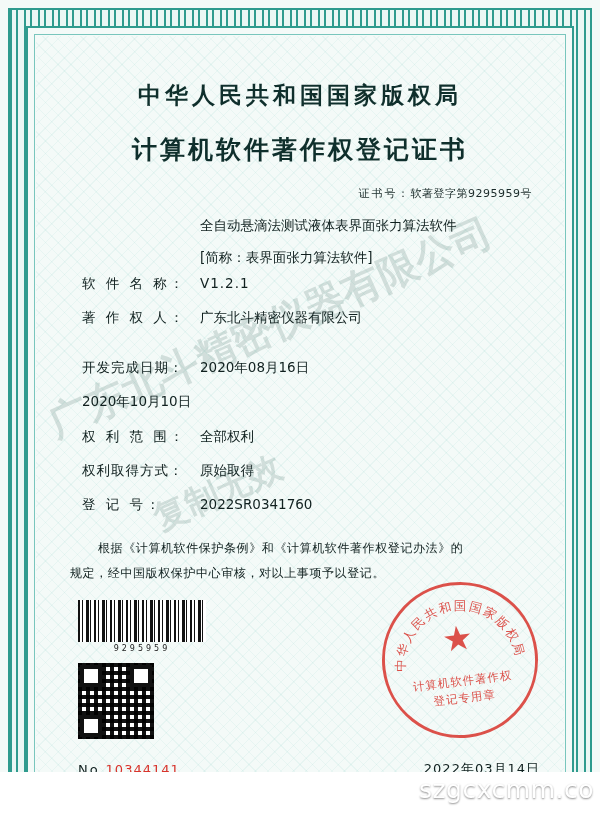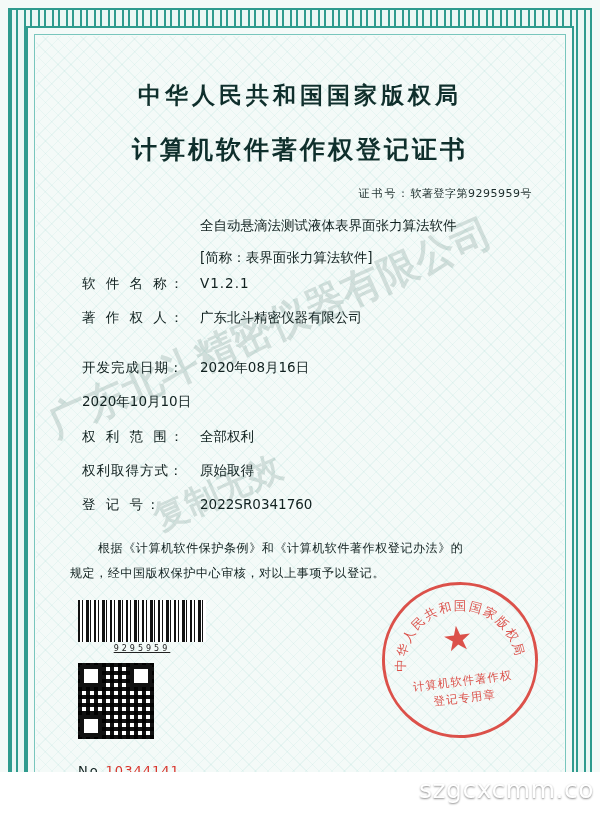--- a/index.html
+++ b/index.html
@@ -115,21 +115,21 @@
 
   
   .codes { position: absolute; left: 78px; top: 600px; }
   .barcode {
     width: 128px; height: 42px;
     background:
       repeating-linear-gradient(90deg,
         #111 0 2px, #fff 2px 4px, #111 4px 5px, #fff 5px 8px,
         #111 8px 11px, #fff 11px 12px, #111 12px 13px, #fff 13px 16px);
   }
-  .barcode-caption { font-size: 8px; letter-spacing: 3px; color: #222; margin-top: 2px; text-align: center; text-decoration: underline; }
+  .barcode-caption { font-size: 8px; letter-spacing: 3px; color: #222; margin-top: 2px; text-align: center; }
   .qrcode {
     margin-top: 10px;
     width: 76px; height: 76px;
     background-color: #fff;
     background-image:
       repeating-linear-gradient(90deg, #111 0 4px, #fff 4px 8px),
       repeating-linear-gradient(0deg, #111 0 4px, #fff 4px 8px);
     background-blend-mode: multiply;
     position: relative;
   }
@@ -329,18 +329,19 @@
     <div class="seal-text">
       <div>计算机软件著作权</div>
       <div>登记专用章</div>
     </div>
   </div>
 
   <div class="footer">
     <div class="serial">
       <span class="no">No.</span><span class="num">10344141</span>
     </div>
+    <div class="issue-date">2022年03月14日</div>
   </div>
 
   <div class="bottom-bar"></div>
   <div class="site-stamp">szgcxcmm.co</div>
 
 </div>
 
 </body></html>

